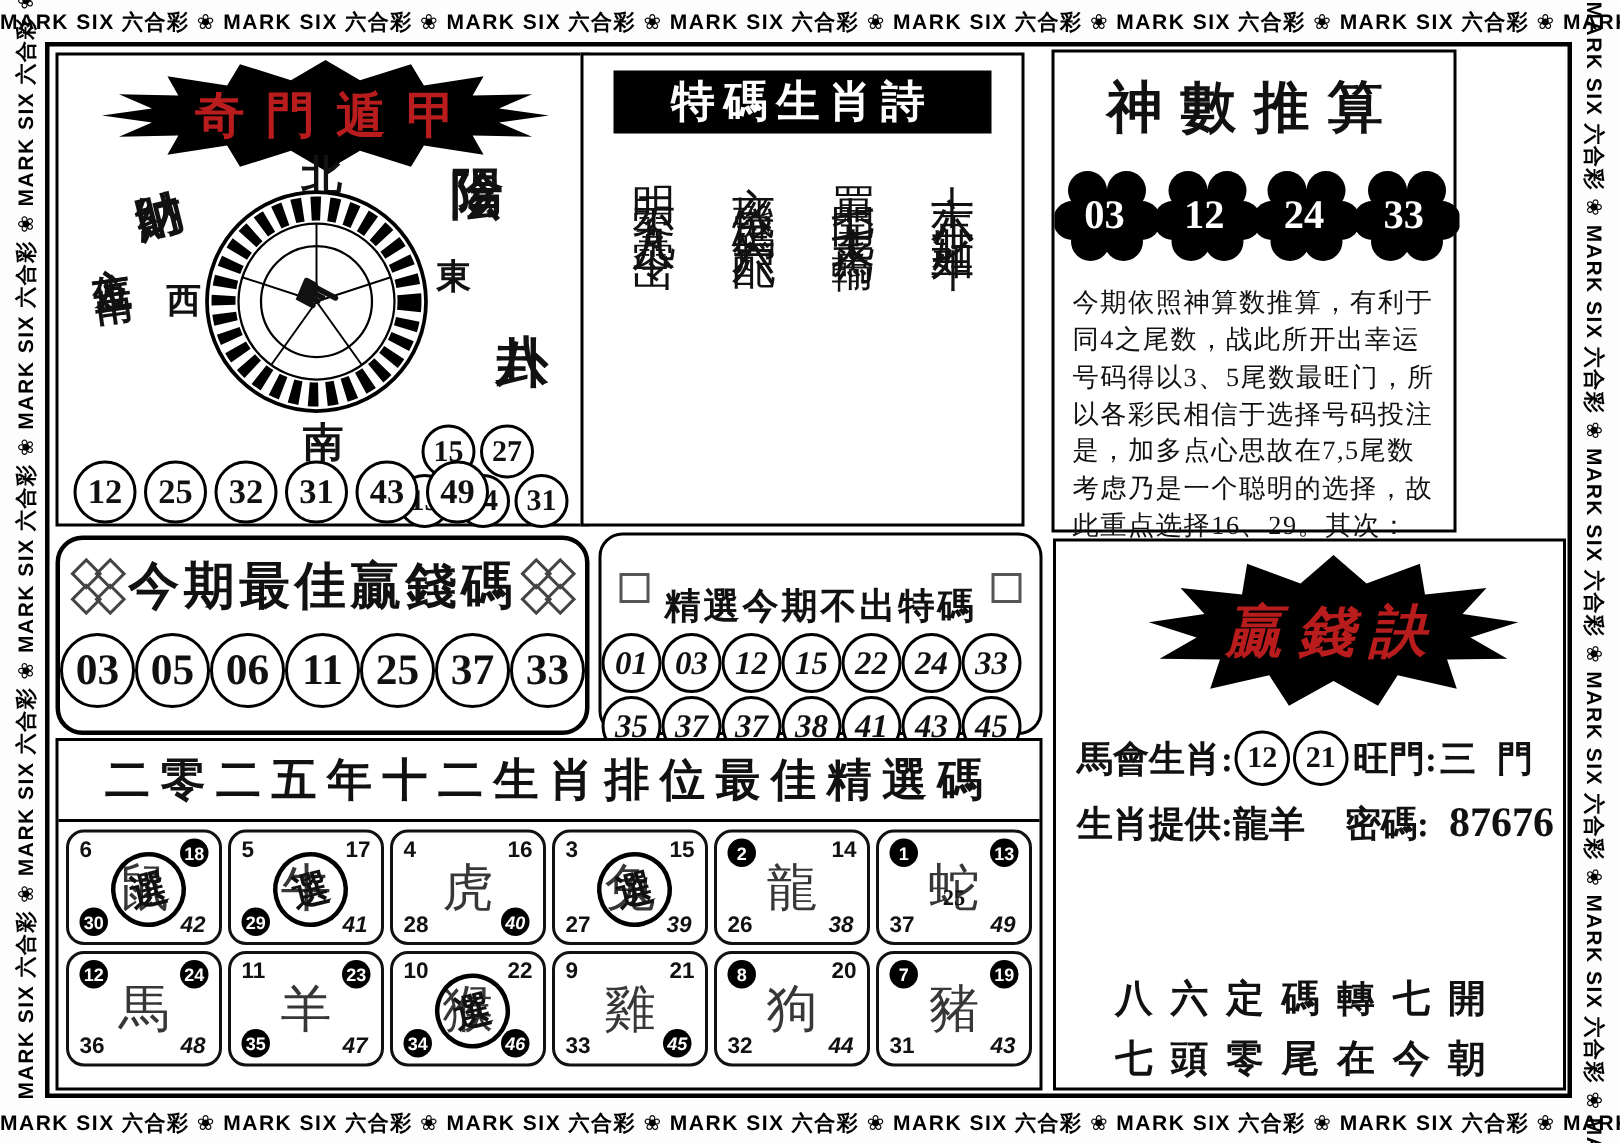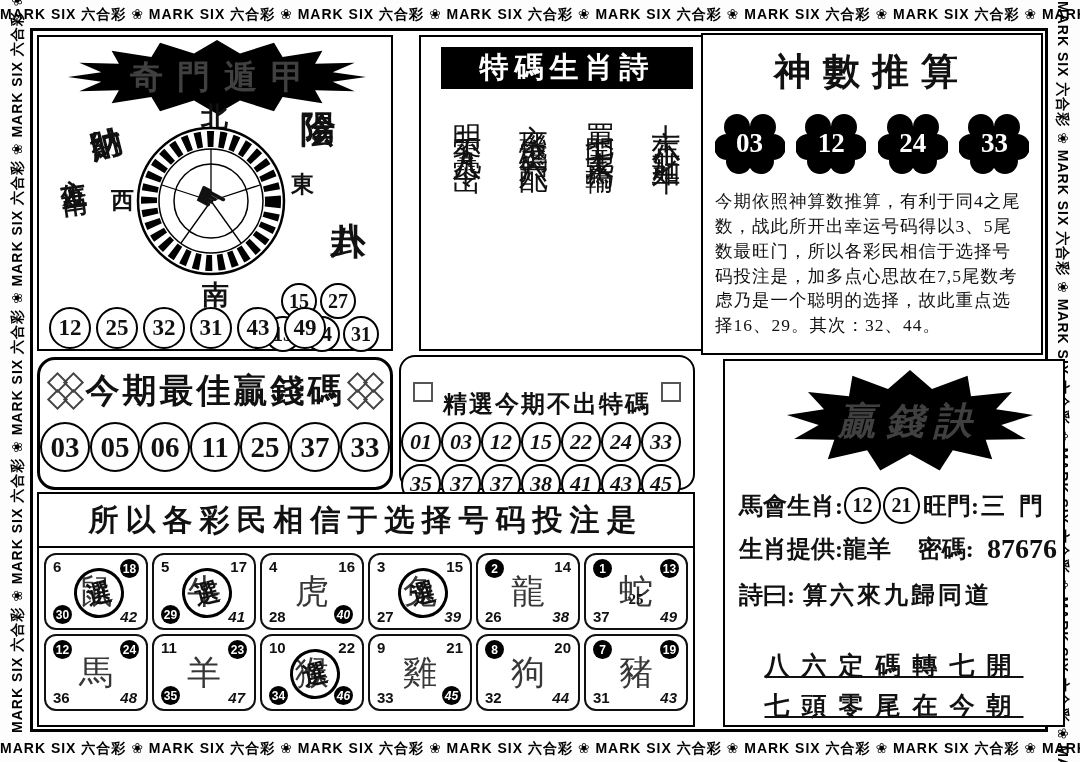--- a/index.html
+++ b/index.html
@@ -18,45 +18,45 @@
   #border-right{left:1077px;top:1px;transform:rotate(90deg);}
   
   #frame{position:absolute;left:30px;top:28px;width:1018px;height:704px;
          border:3px solid #000;background:#fff;box-sizing:border-box;}
   .panel{position:absolute;background:#fff;border:2px solid #000;box-sizing:border-box;}
   
   #qimen{left:4px;top:4px;width:356px;height:316px;}
   .burst-wrap{position:absolute;}
   .burst-wrap svg{position:absolute;left:0;top:0;}
   .burst-label{position:absolute;left:0;top:0;width:100%;height:100%;display:flex;
-               align-items:center;justify-content:center;color:#404040;font-weight:bold;}
+               align-items:center;justify-content:center;color:#b91c1c;font-weight:bold;}
   #qimen-burst{left:28px;top:2px;width:300px;height:76px;}
   #qimen-burst .burst-label{font-size:33px;letter-spacing:14px;padding-left:14px;box-sizing:border-box;}
   .dir-label{position:absolute;font-weight:bold;}
   .vtext{writing-mode:vertical-rl;text-orientation:upright;}
   #compass{position:absolute;left:94px;top:86px;width:156px;height:156px;}
   #compass-pointer{position:absolute;left:50%;top:50%;transform:translate(-50%,-56%) rotate(28deg);
                    font-size:36px;font-family:"DejaVu Sans",sans-serif;}
   .numcircle{display:inline-flex;align-items:center;justify-content:center;
              border:2px solid #000;border-radius:50%;background:#fff;
              font-weight:bold;font-family:"Liberation Serif",serif;}
   .numrow{position:absolute;display:flex;gap:3px;}
   #qimen-bottom-row .numcircle{width:38px;height:38px;font-size:23px;}
   #qimen-cluster1 .numcircle,#qimen-cluster2 .numcircle{width:32px;height:32px;font-size:20px;}
   
-  #poem{left:386px;top:4px;width:296px;height:316px;}
+  #poem{left:354px;top:4px;width:296px;height:316px;}
   #poem-title{margin:10px auto 0;width:252px;height:42px;background:#000;color:#fff;
               display:flex;align-items:center;justify-content:center;
               font-size:29px;font-weight:bold;letter-spacing:6px;}
   #poem-cols{display:flex;flex-direction:row-reverse;justify-content:space-evenly;
              height:248px;margin-top:12px;}
   .poem-line{writing-mode:vertical-rl;text-orientation:upright;font-size:29px;
              letter-spacing:7px;font-weight:500;}
   
-  #shenshu{left:668px;top:2px;width:342px;height:322px;}
+  #shenshu{left:668px;top:2px;width:270px;height:322px;}
   #shenshu-title{text-align:center;font-size:37px;font-weight:bold;letter-spacing:12px;margin-top:12px;}
   #shenshu-flowers{display:flex;justify-content:space-evenly;margin-top:14px;}
   .flower{position:relative;width:70px;height:64px;}
   .flower svg{position:absolute;left:0;top:0;}
   .flower span{position:absolute;left:0;top:0;width:100%;height:100%;display:flex;
                align-items:center;justify-content:center;color:#fff;font-size:27px;font-weight:bold;}
   #shenshu-body{margin:14px 12px 0;font-size:17.5px;line-height:1.42;letter-spacing:1px;text-align:left;}
   
   #bestwin{left:4px;top:326px;width:356px;height:133px;border-radius:18px;border-width:3px;}
   #bestwin-head{display:flex;align-items:center;justify-content:space-between;padding:8px 10px 0;}
@@ -65,29 +65,29 @@
   .diamond{width:11px;height:11px;border:2px solid #444;transform:rotate(45deg);}
   #bestwin-nums{display:flex;justify-content:space-evenly;margin-top:8px;}
   #bestwin-nums .numcircle{width:46px;height:46px;font-size:29px;border-width:2.5px;}
   #notspecial{left:366px;top:324px;width:296px;height:135px;border-radius:16px;}
   #notspecial-head{display:flex;align-items:center;justify-content:center;gap:10px;margin-top:6px;}
   #notspecial-title{font-size:24px;font-weight:bold;letter-spacing:2px;margin-top:25px;}
   .sq-deco{width:16px;height:16px;border:2px solid #555;}
   .ns-row{display:flex;justify-content:flex-start;margin-top:2px;font-style:italic;}
   .ns-row .numcircle{width:36px;height:36px;font-size:22px;}
   
-  #wintips{left:690px;top:328px;width:342px;height:368px;}
+  #wintips{left:669px;top:328px;width:342px;height:368px;}
   #wintips-burst{left:60px;top:8px;width:250px;height:104px;}
   #wintips-burst .burst-label{font-size:38px;letter-spacing:10px;font-style:italic;}
   .wt-line{position:absolute;left:14px;right:6px;display:flex;align-items:center;
            font-size:24px;font-weight:bold;white-space:nowrap;}
   .wt-line .numcircle{width:33px;height:33px;font-size:20px;margin:0 1px;}
   .wt-gap{width:16px;}
   .wt-verse{position:absolute;left:0;width:100%;text-align:center;font-size:25px;
-            font-weight:bold;letter-spacing:12px;text-decoration:underline;}
+            font-weight:bold;letter-spacing:12px;}
   
   #zodiac{left:4px;top:461px;width:658px;height:235px;}
   #zodiac-title{height:52px;border-bottom:2px solid #000;display:flex;align-items:center;
                 justify-content:center;font-size:30px;font-weight:bold;letter-spacing:7px;}
   #zodiac-grid{display:grid;grid-template-columns:repeat(6,1fr);grid-template-rows:1fr 1fr;
                gap:4px;padding:5px;height:168px;box-sizing:border-box;}
   .zcell{position:relative;border:2.5px solid #111;border-radius:12px;background:#fff;}
   .zcorner{position:absolute;font-size:15px;font-weight:bold;
            font-family:"Liberation Sans",sans-serif;line-height:1;}
   .zcorner.tl{top:4px;left:7px;}   .zcorner.tr{top:4px;right:7px;}
@@ -315,31 +315,26 @@
       </div>
       <div class="wt-line" style="top:172px;">
         <span>生肖提供:</span>
         <span>龍羊</span>
         <span class="wt-gap"></span>
           <span class="wt-gap"></span>
         <span>密碼:</span>
         <span class="wt-gap"></span>
         <span style="font-size:28px;">87676</span>
       </div>
-      <div class="wt-line" style="top:218px;">
-        <span>詩曰:</span>
-        <span class="wt-gap" style="width:8px;"></span>
-        <span style="letter-spacing:3px;">算六來九歸同道</span>
-      </div>
       <div class="wt-verse" style="top:288px;">八六定碼轉七開</div>
       <div class="wt-verse" style="top:328px;">七頭零尾在今朝</div>
     </div>
 
     <div class="panel" id="zodiac">
-      <div id="zodiac-title">所以各彩民相信于选择号码投注是</div>
+      <div id="zodiac-title">二零二五年十二生肖排位最佳精選碼</div>
       <div id="zodiac-grid">
   <div class="zcell">
     <div class="zanimal">鼠</div>
     <span class="zcorner tl">6</span>
     <span class="zcorner tr filled">18</span>
     <span class="zcorner bl filled">30</span>
     <span class="zcorner br">42</span>
 
     <span class="zstamp">選</span>
   </div>

